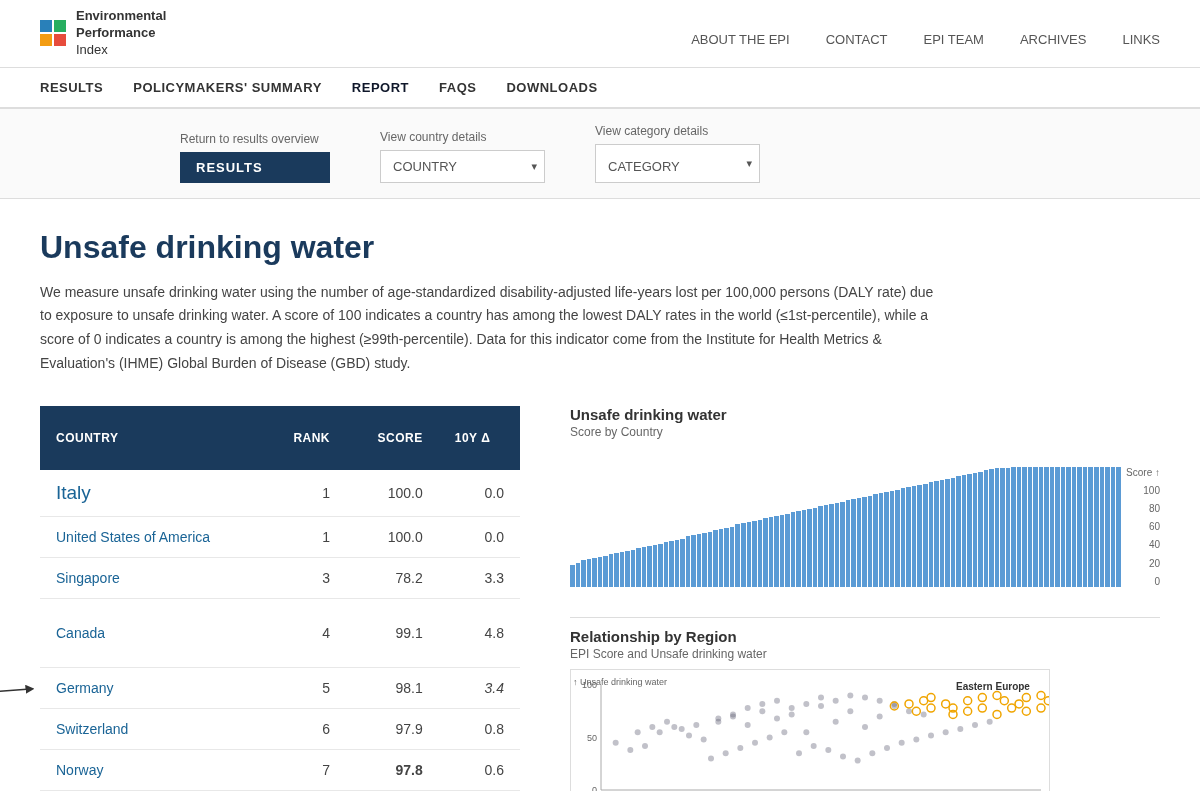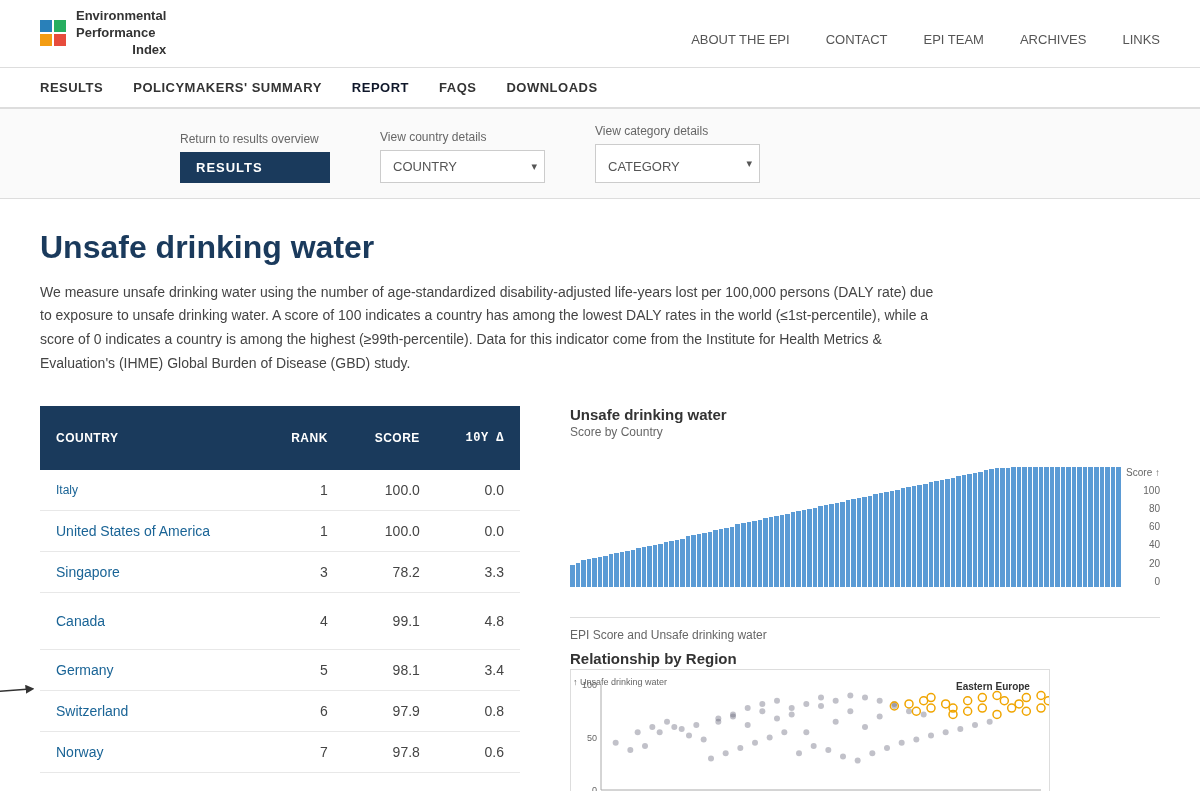--- a/index.html
+++ b/index.html
@@ -23,21 +23,21 @@
         <div style="width:12px;height:12px;background:#27ae60;"></div>
       </div>
       <div style="display:flex; gap:2px;">
         <div style="width:12px;height:12px;background:#f39c12;"></div>
         <div style="width:12px;height:12px;background:#e74c3c;"></div>
       </div>
     </div>
     <div style="font-size:13px; line-height:1.3; color:#333;">
       <div style="font-weight:bold;">Environmental</div>
       <div style="font-weight:bold;">Performance</div>
-      <div style="font-weight:bold;text-align:right;">Index</div>
+      <div style="font-weight:normal;">Index</div>
     </div>
   </div>
   <nav style="display:flex; gap:36px;margin-top:12px;">
     <a href="#" style="text-decoration:none; color:#555; font-size:13px;">ABOUT THE EPI</a>
     <a href="#" style="text-decoration:none; color:#555; font-size:13px;">CONTACT</a>
     <a href="#" style="text-decoration:none; color:#555; font-size:13px;">EPI TEAM</a>
     <a href="#" style="text-decoration:none; color:#555; font-size:13px;">ARCHIVES</a>
     <a href="#" style="text-decoration:none; color:#555; font-size:13px;">LINKS</a>
   </nav>
 </div>
@@ -90,26 +90,26 @@
             <path d="M0,0 L6,3 L0,6 Z" fill="#333"></path>
           </marker>
         </defs>
       </svg>
       <table style="width:100%; border-collapse:collapse;">
         <thead>
           <tr style="background:#1a3a5c; color:#fff;">
             <th style="padding:12px 16px; font-size:12px; font-weight:bold; letter-spacing:0.5px; text-align:left;">COUNTRY</th>
             <th style="padding:12px 16px; font-size:12px; font-weight:bold; letter-spacing:0.5px; text-align:right;">RANK</th>
             <th style="padding:12px 16px; font-size:12px; font-weight:bold; letter-spacing:0.5px; text-align:right;">SCORE</th>
-            <th style="padding:25px 16px; font-size:12px; font-weight:bold; letter-spacing:0.5px; text-align:right;font-family:Liberation Mono, monospace;">10Y Δ</th>
+            <th style="padding:25px 16px; font-size:12px; font-weight:bold; letter-spacing:0.5px; text-align:left;">10Y Δ</th>
           </tr>
         </thead>
         <tbody id="table-body">
         <tr style="border-bottom: 1px solid rgb(232, 232, 232);">
-    <td style="padding:12px 16px; font-size:12px;">
+    <td style="padding:12px 16px; font-size:19px;">
       <a href="#" style="color:#1a6496; text-decoration:none;">Italy</a>
     </td>
     <td style="padding:12px 16px; font-size:14px; text-align:right; color:#444;">1</td>
     <td style="padding:12px 16px; font-size:14px; text-align:right; color:#444;">100.0</td>
     <td style="padding:12px 16px; font-size:14px; text-align:right; color:#444;">0.0</td>
   </tr>
             <tr style="border-bottom: 1px solid rgb(232, 232, 232);">
     <td style="padding:12px 16px; font-size:14px;">
       <a href="#" style="color:#1a6496; text-decoration:none;">United States of America</a>
     </td>
@@ -124,44 +124,44 @@
     <td style="padding:12px 16px; font-size:14px; text-align:right; color:#444;">3</td>
     <td style="padding:12px 16px; font-size:14px; text-align:right; color:#444;">78.2</td>
     <td style="padding:12px 16px; font-size:14px; text-align:right; color:#444;margin-top:9px;">3.3</td>
   </tr>
             <tr style="border-bottom: 1px solid rgb(232, 232, 232);">
     <td style="padding:12px 16px; font-size:14px;">
       <a href="#" style="color:#1a6496; text-decoration:none;">Canada</a>
     </td>
     <td style="padding:12px 16px; font-size:14px; text-align:right; color:#444;">4</td>
     <td style="padding:12px 16px; font-size:14px; text-align:right; color:#444;">99.1</td>
-    <td style="padding:20px 16px; font-size:14px; text-align:right; color:#444;">4.8</td>
+    <td style="padding:26px 16px; font-size:14px; text-align:right; color:#444;">4.8</td>
   </tr>
             <tr style="border-bottom: 1px solid rgb(232, 232, 232);">
     <td style="padding:12px 16px; font-size:14px;">
       <a href="#" style="color:#1a6496; text-decoration:none;">Germany</a>
     </td>
     <td style="padding:12px 16px; font-size:14px; text-align:right; color:#444;">5</td>
     <td style="padding:12px 16px; font-size:14px; text-align:right; color:#444;">98.1</td>
-    <td style="padding:12px 16px; font-size:14px; text-align:right; color:#444;">3.4</td>
+    <td style="padding:12px 16px; font-size:14px; text-align:right; color:#444;font-style:italic;">3.4</td>
   </tr>
             <tr style="border-bottom: 1px solid rgb(232, 232, 232);">
     <td style="padding:12px 16px; font-size:14px;">
       <a href="#" style="color:#1a6496; text-decoration:none;">Switzerland</a>
     </td>
     <td style="padding:12px 16px; font-size:14px; text-align:right; color:#444;">6</td>
     <td style="padding:12px 16px; font-size:14px; text-align:right; color:#444;">97.9</td>
     <td style="padding:12px 16px; font-size:14px; text-align:right; color:#444;">0.8</td>
   </tr>
             <tr style="border-bottom: 1px solid rgb(232, 232, 232);">
     <td style="padding:12px 16px; font-size:14px;">
       <a href="#" style="color:#1a6496; text-decoration:none;">Norway</a>
     </td>
     <td style="padding:12px 16px; font-size:14px; text-align:right; color:#444;">7</td>
-    <td style="padding:12px 16px; font-size:14px; text-align:right; color:#444;">97.8</td>
+    <td style="padding:12px 16px; font-size:14px; text-align:right; color:#444;font-weight:bold;">97.8</td>
     <td style="padding:12px 16px; font-size:14px; text-align:right; color:#444;">0.6</td>
   </tr>
           </tbody>
       </table>
     </div>
 
     <div style="flex:1;">
 
       <div style="margin-bottom:30px;">
         <div style="font-size:15px; font-weight:bold; color:#333; margin-bottom:2px;">Unsafe drinking water</div>
@@ -277,22 +277,22 @@
             <span>40</span>
             <span>20</span>
             <span>0</span>
           </div>
         </div>
       </div>
 
       <hr style="border:none; border-top:1px solid #ddd; margin:10px 0;">
 
       <div>
+        <div style="font-size:15px; font-weight:bold; color:#333; margin-bottom:2px;">Relationship by Region</div>
         <div style="font-size:12px; color:#666; margin-bottom:8px;">EPI Score and Unsafe drinking water</div>
-        <div style="font-size:15px; font-weight:bold; color:#333; margin-bottom:2px;">Relationship by Region</div>
         <div style="position:relative; width:480px; height:140px;">
           <svg id="scatter-svg" width="480" height="140" style="border:1px solid #ddd; background:#fff;">
               <line x1="30" y1="120" x2="470" y2="120" stroke="#aaa" stroke-width="1"></line>
               <line x1="30" y1="15" x2="30" y2="120" stroke="#aaa" stroke-width="1"></line>
               <text x="30" y="135" font-size="9" fill="#666" text-anchor="middle">20</text>
               <text x="103.33333333333333" y="135" font-size="9" fill="#666" text-anchor="middle">30</text>
               <text x="176.66666666666666" y="135" font-size="9" fill="#666" text-anchor="middle">40</text>
               <text x="250" y="135" font-size="9" fill="#666" text-anchor="middle">50</text>
               <text x="323.3333333333333" y="135" font-size="9" fill="#666" text-anchor="middle">60</text>
               <text x="396.6666666666667" y="135" font-size="9" fill="#666" text-anchor="middle">70</text>

